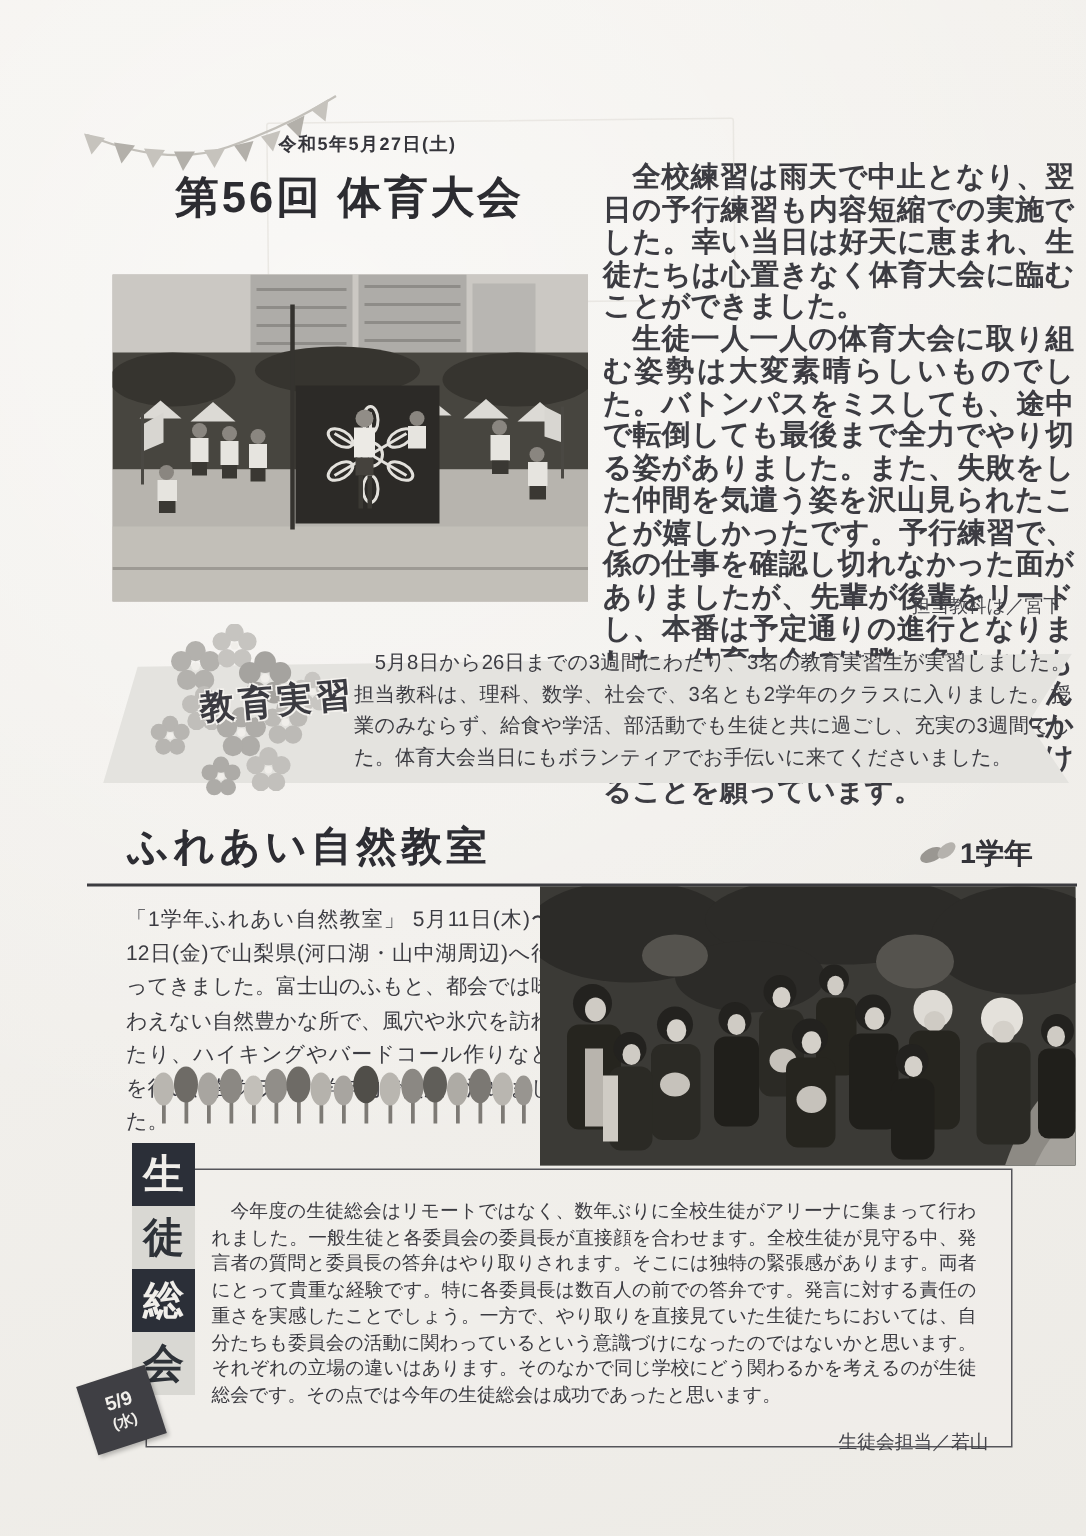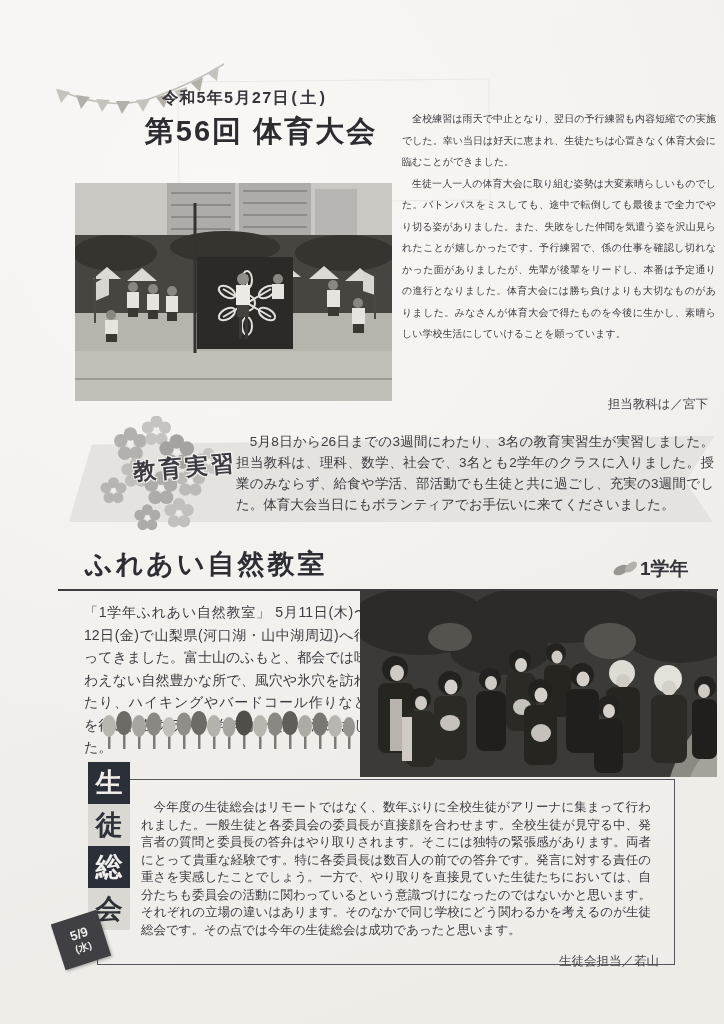--- a/index.html
+++ b/index.html
@@ -14,29 +14,29 @@
   }
   .abs{position:absolute;}
   .jp{font-family:"Liberation Sans","DejaVu Sans",sans-serif;}
 
   
   .ghost-box{left:178px;top:80px;width:310px;height:120px;border:1px solid #e6e4df;
     transform:rotate(-.6deg);border-radius:2px;opacity:.8;}
 
   
   .date-line{left:100px;top:88px;width:290px;text-align:center;
-    font-size:16px;font-weight:bold;letter-spacing:1px;color:#35353b;font-family:Liberation Mono, monospace;}
-  .main-title{left:104px;top:112px;width:314px;text-align:center;
+    font-size:12px;font-weight:bold;letter-spacing:1px;color:#35353b;}
+  .main-title{left:76px;top:112px;width:314px;text-align:center;
     font-size:29px;font-weight:bold;letter-spacing:2px;color:#2c2c31;}
 
   
   .art-heading{left:402px;top:74px;width:312px;text-align:right;
     font-size:21px;font-weight:bold;letter-spacing:1px;color:#303036;}
-  .art-body{left:402px;top:108px;width:314px;font-size:10px;line-height:21.5px;
-    text-align:justify;color:#3c3c42;}
+  .art-body{left:402px;top:108px;width:314px;font-size:19px;line-height:21.5px;
+    text-align:justify;color:#3c3c42;font-weight:bold;}
   .art-body p{margin:0;}
   .art-sign{left:402px;top:396px;width:306px;text-align:right;font-size:12.5px;color:#44444a;}
 
   
   .photo1{left:75px;top:183px;width:317px;height:218px;background:#b9b6b1;}
 
   
   .ribbon-band{left:62px;top:438px;width:653px;height:88px;background:#e4e3df;
     clip-path:polygon(4.6% 5%,100% 0,95.5% 52%,99.6% 98%,1% 93%);
     transform:rotate(-.4deg);}

